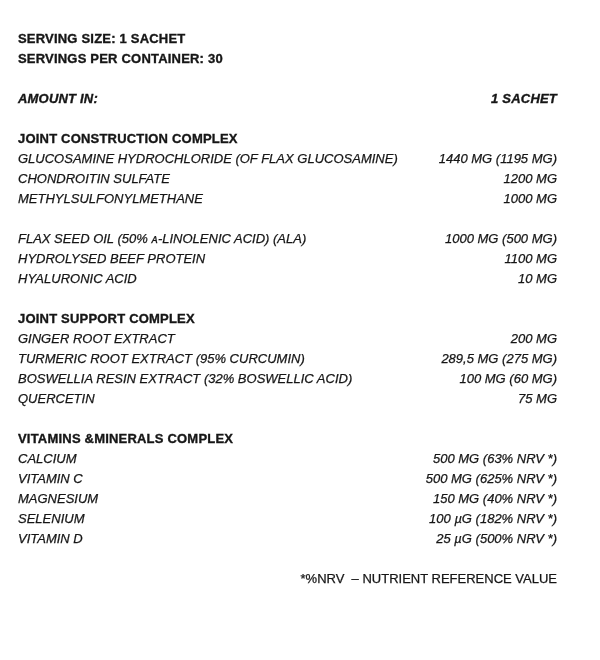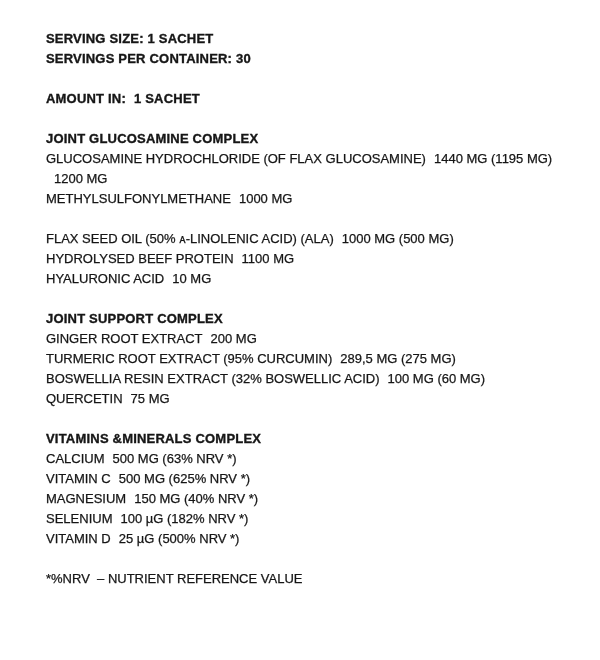--- a/index.html
+++ b/index.html
@@ -10,71 +10,74 @@
     width: 600px;
     height: 660px;
     background: #ffffff;
     font-family: "Liberation Sans", "DejaVu Sans", sans-serif;
     color: #161616;
     overflow: hidden;
   }
   .label {
     box-sizing: border-box;
     width: 600px;
-    padding: 29px 43px 0 46px;
+    padding: 29px 43px 0 18px;
   }
   .line {
     line-height: 20px;
     font-size: 13px;
     white-space: nowrap;
   }
   .row {
     display: flex;
+    justify-content: space-between;
     font-weight: 400;
+    font-style: italic;
     -webkit-text-stroke: 0.25px currentColor;
   }
   .row .amt {
     flex-shrink: 0;
     margin-left: 8px;
     text-align: right;
   }
   .hdr {
     font-weight: 700;
     letter-spacing: 0.2px;
     -webkit-text-stroke: 0.35px currentColor;
   }
   .gap {
     margin-top: 20px;
   }
   .footnote {
-    text-align: left;
+    text-align: right;
     font-weight: 400;
     -webkit-text-stroke: 0.25px currentColor;
   }
 </style>
 </head>
 <body>
 
 <main class="label">
 
   <div class="line hdr">SERVING SIZE: 1 SACHET</div>
   <div class="line hdr">SERVINGS PER CONTAINER: 30</div>
 
   <div class="line row hdr gap">
     <span class="nm">AMOUNT IN:</span>
     <span class="amt">1 SACHET</span>
   </div>
 
   <section class="gap">
-    <div class="line hdr">JOINT GLUCOSAMINE COMPLEX</div>
+    <div class="line hdr">JOINT CONSTRUCTION COMPLEX</div>
     <div class="line row">
       <span class="nm">GLUCOSAMINE HYDROCHLORIDE (OF FLAX GLUCOSAMINE)</span>
       <span class="amt">1440 MG (1195 MG)</span>
     </div>
     <div class="line row">
+      <span class="nm">CHONDROITIN SULFATE</span>
       <span class="amt">1200 MG</span>
     </div>
     <div class="line row">
       <span class="nm">METHYLSULFONYLMETHANE</span>
       <span class="amt">1000 MG</span>
     </div>
   </section>
 
   <section class="gap">
     <div class="line row">

